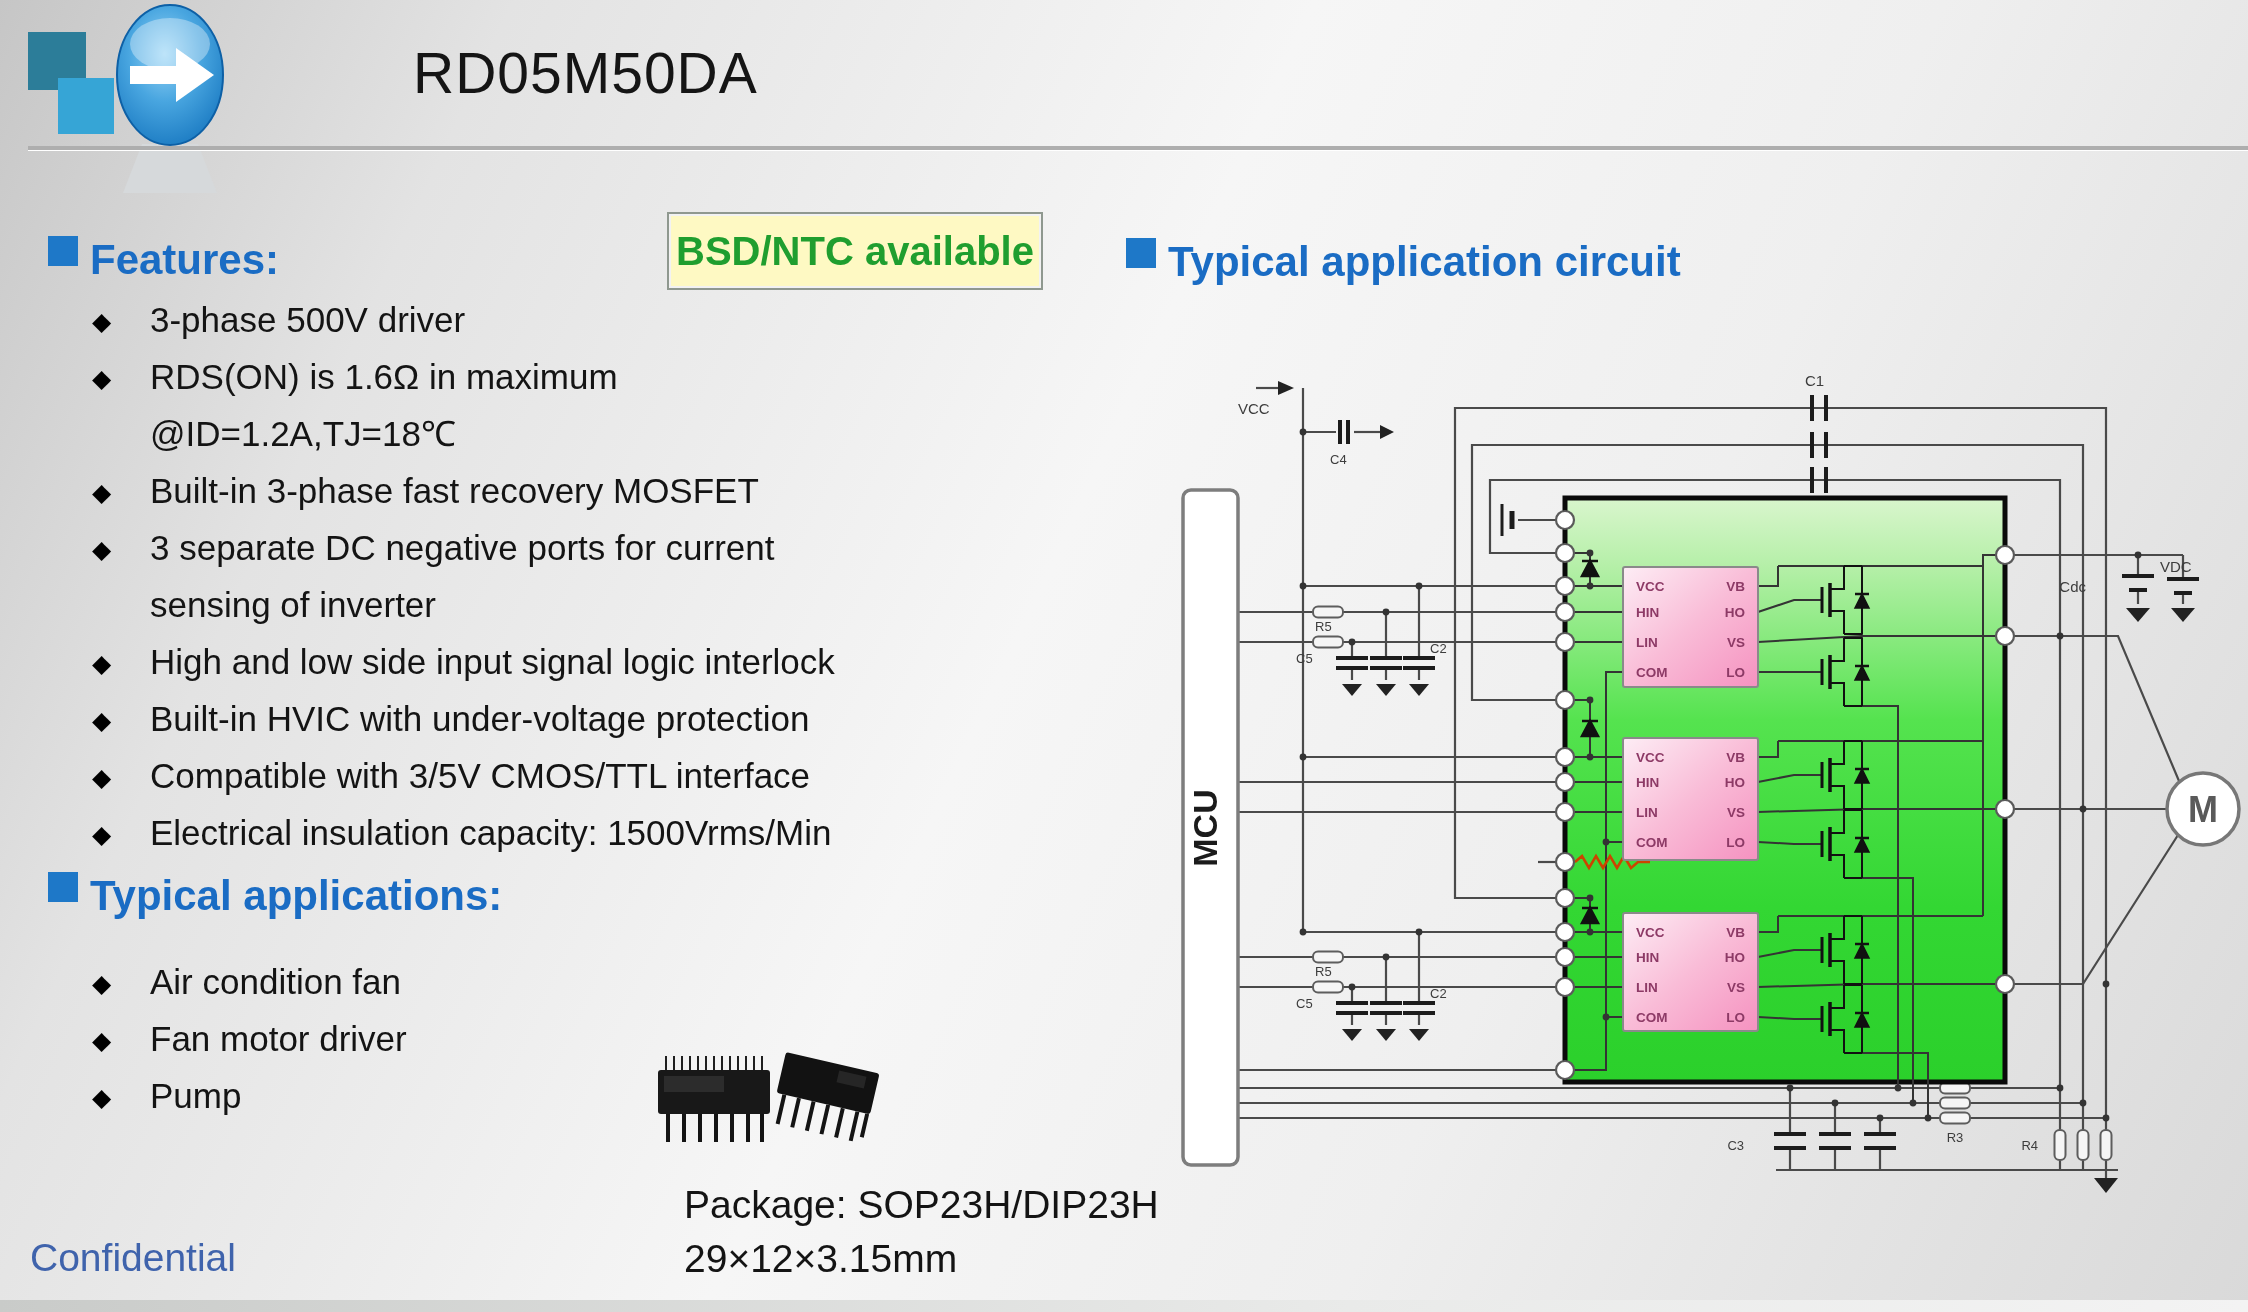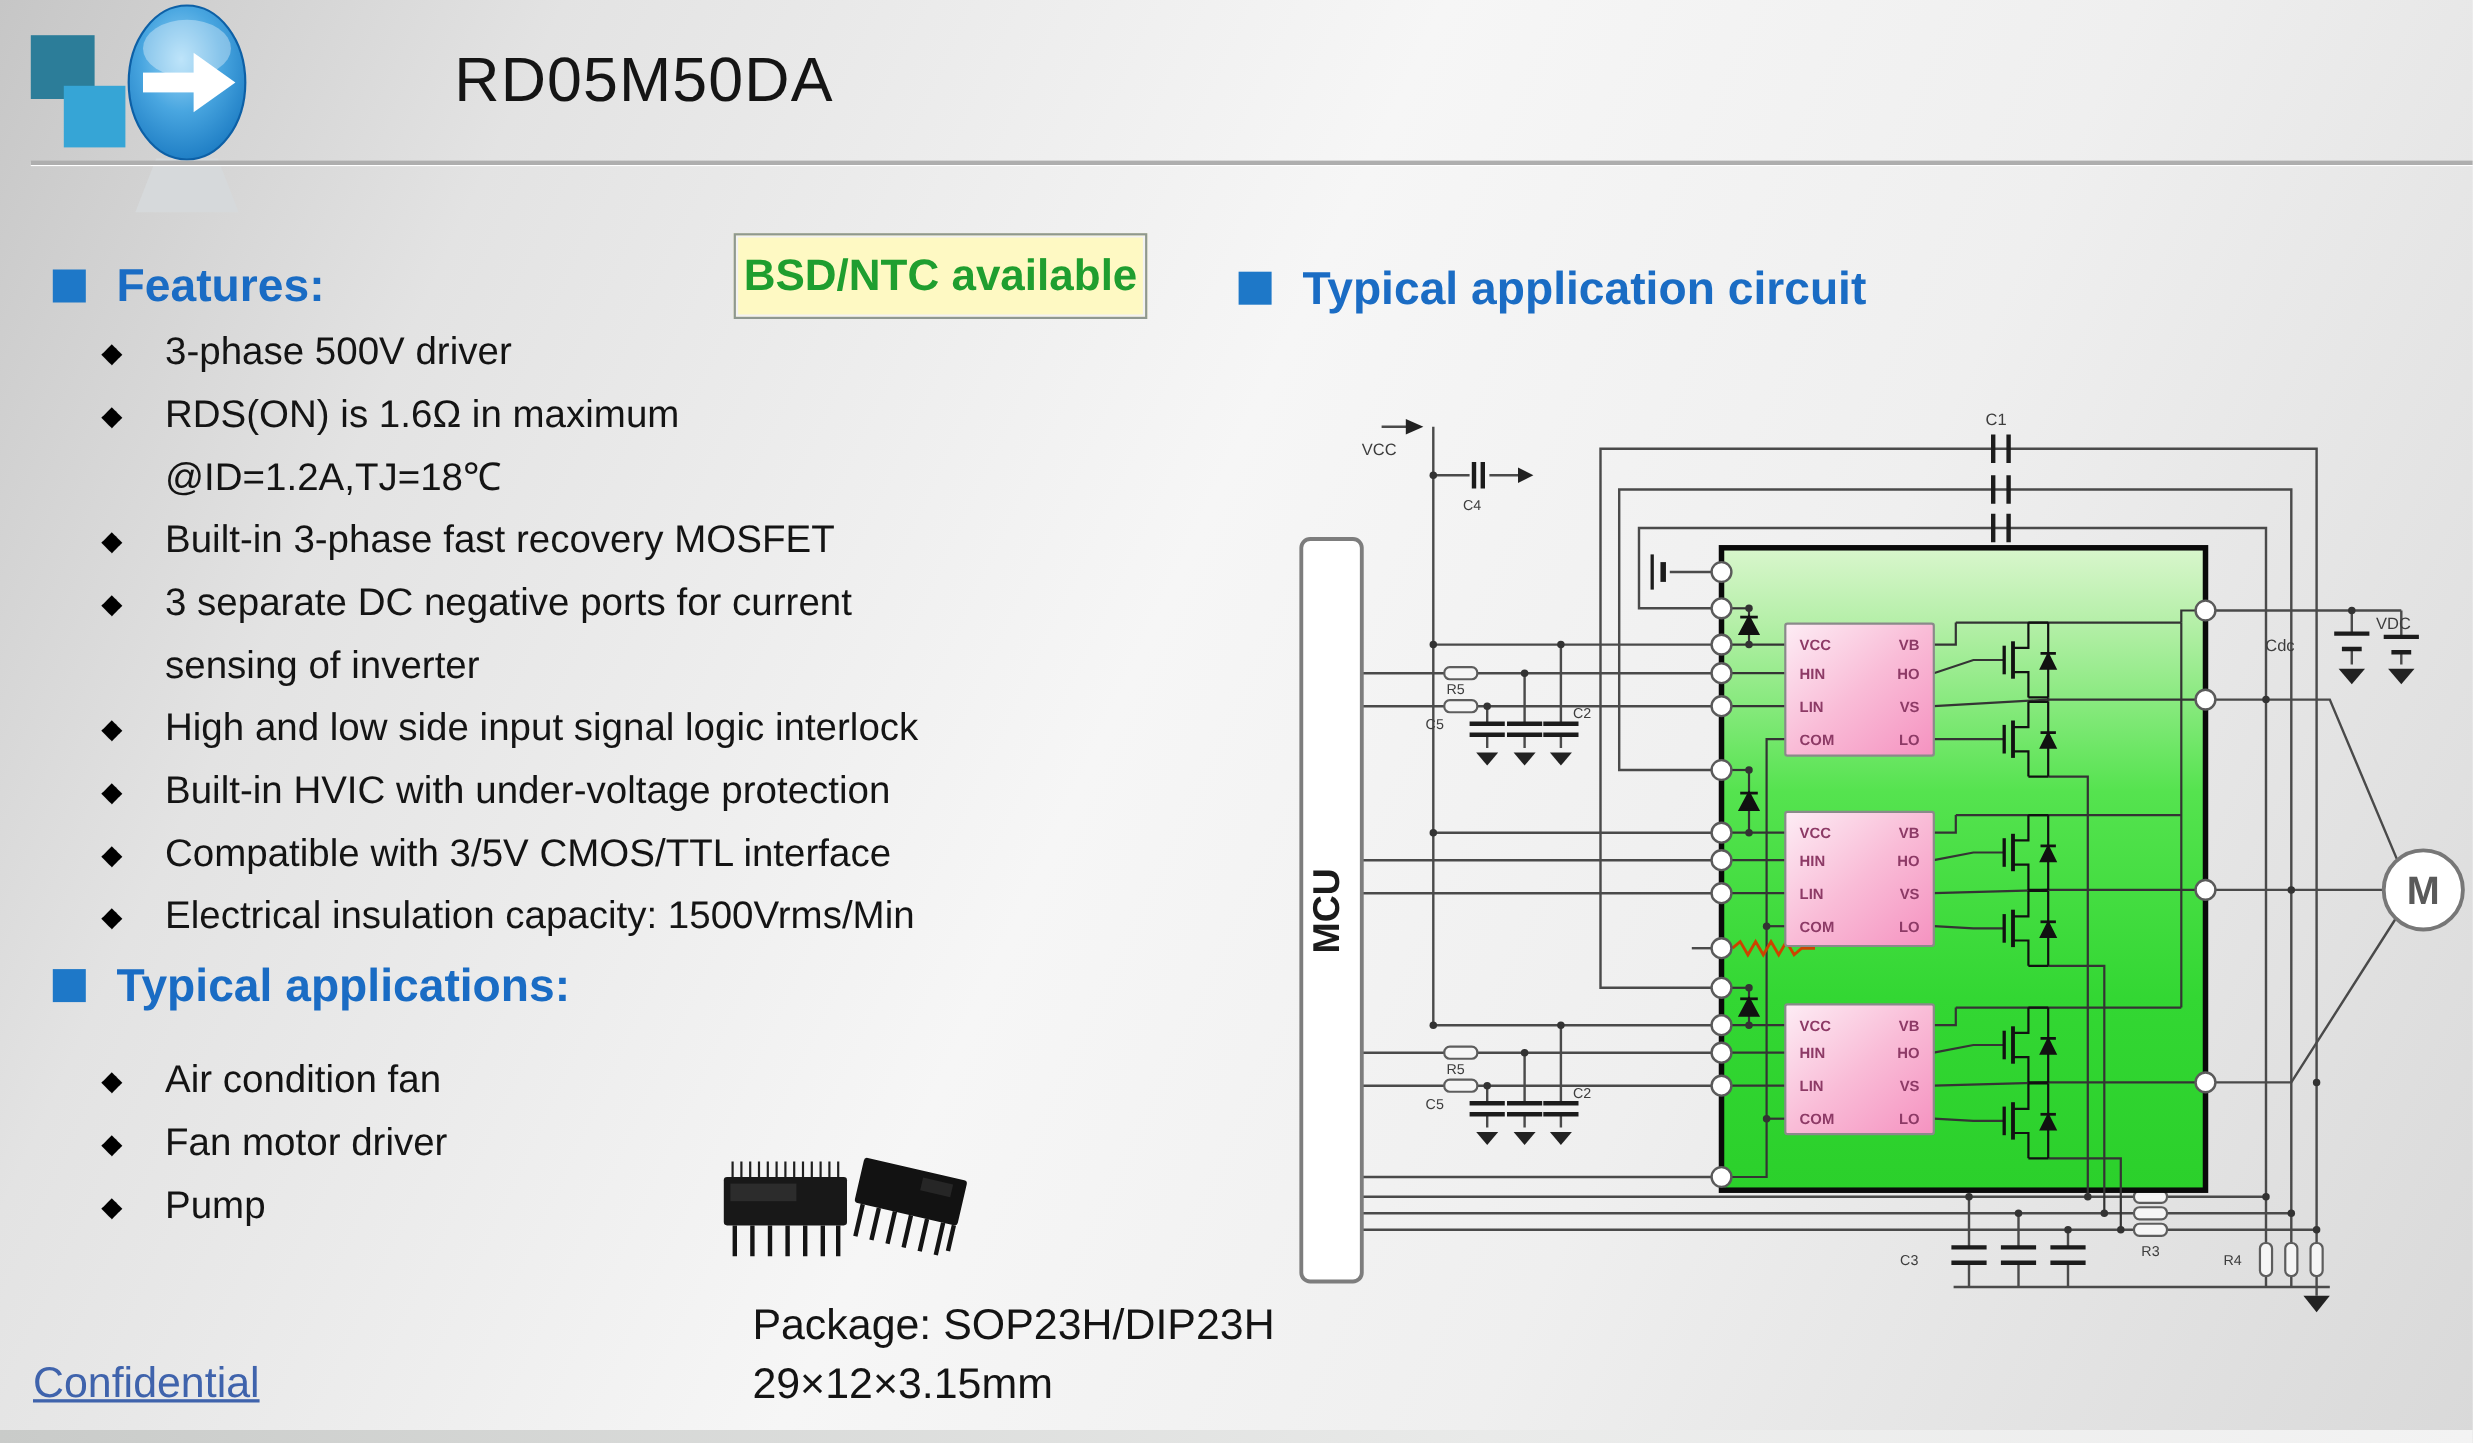--- a/index.html
+++ b/index.html
@@ -6,37 +6,37 @@
   body{
     width:2248px;height:1312px;overflow:hidden;position:relative;
     font-family:"Liberation Sans",sans-serif;
     background:linear-gradient(115deg,#c6c6c6 0%,#e3e3e3 18%,#f6f6f6 46%,#efefef 68%,#d9d9d9 100%);
   }
   .abs{position:absolute;}
   
   #page-title{left:413px;top:40px;font-size:57px;color:#151515;letter-spacing:1px;}
   #header-divider{left:28px;top:146px;right:0;height:4px;background:#aeaeae;box-shadow:0 1px 0 #fff;}
   
-  .sec-head{display:flex;align-items:center;gap:28px;}
+  .sec-head{display:flex;align-items:flex-start;gap:12px;}
   .sq{width:30px;height:30px;background:#1e78c8;}
   .sec-head .t{font-size:42px;font-weight:bold;color:#1a6cc4;}
   
   .blist{margin-top:14px;}
   .brow{display:flex;align-items:flex-start;height:57px;font-size:35px;color:#141414;}
   .brow .dia{width:58px;margin-left:44px;font-size:25px;line-height:46px;color:#000;flex:0 0 58px;}
   .brow .sp{width:58px;margin-left:44px;flex:0 0 58px;}
   .brow .tx{line-height:44px;}
   
   #badge{left:667px;top:212px;width:372px;height:74px;background:#fef9c3;border:2px solid #8f988f;
          box-shadow:0 0 0 2px #f2f2f2 inset;display:flex;align-items:center;justify-content:center;}
   #badge .t{font-size:40px;font-weight:bold;color:#1f9e2f;}
   
   #circuit-head{left:1126px;top:238px;}
   
-  #confidential{left:30px;top:1236px;font-size:39px;color:#3f63ac;text-decoration:underline;}
+  #confidential{left:30px;top:1236px;font-size:39px;color:#3f63ac;}
   
   #package-text{left:684px;top:1178px;font-size:39px;color:#141414;line-height:54px;}
   
   #footer-strip{left:0;bottom:0;width:100%;height:12px;background:linear-gradient(90deg,#c9cbc9,#e9eae9 60%,#f3f3f3);}
   
   svg{display:block;}
   .w{stroke:#4a4a4a;stroke-width:2.2;fill:none;}
   .wi{stroke:#343434;stroke-width:2;fill:none;}
   .dot{fill:#333;}
   .lbl{font-family:"Liberation Sans",sans-serif;font-size:15px;fill:#3d3d3d;}

